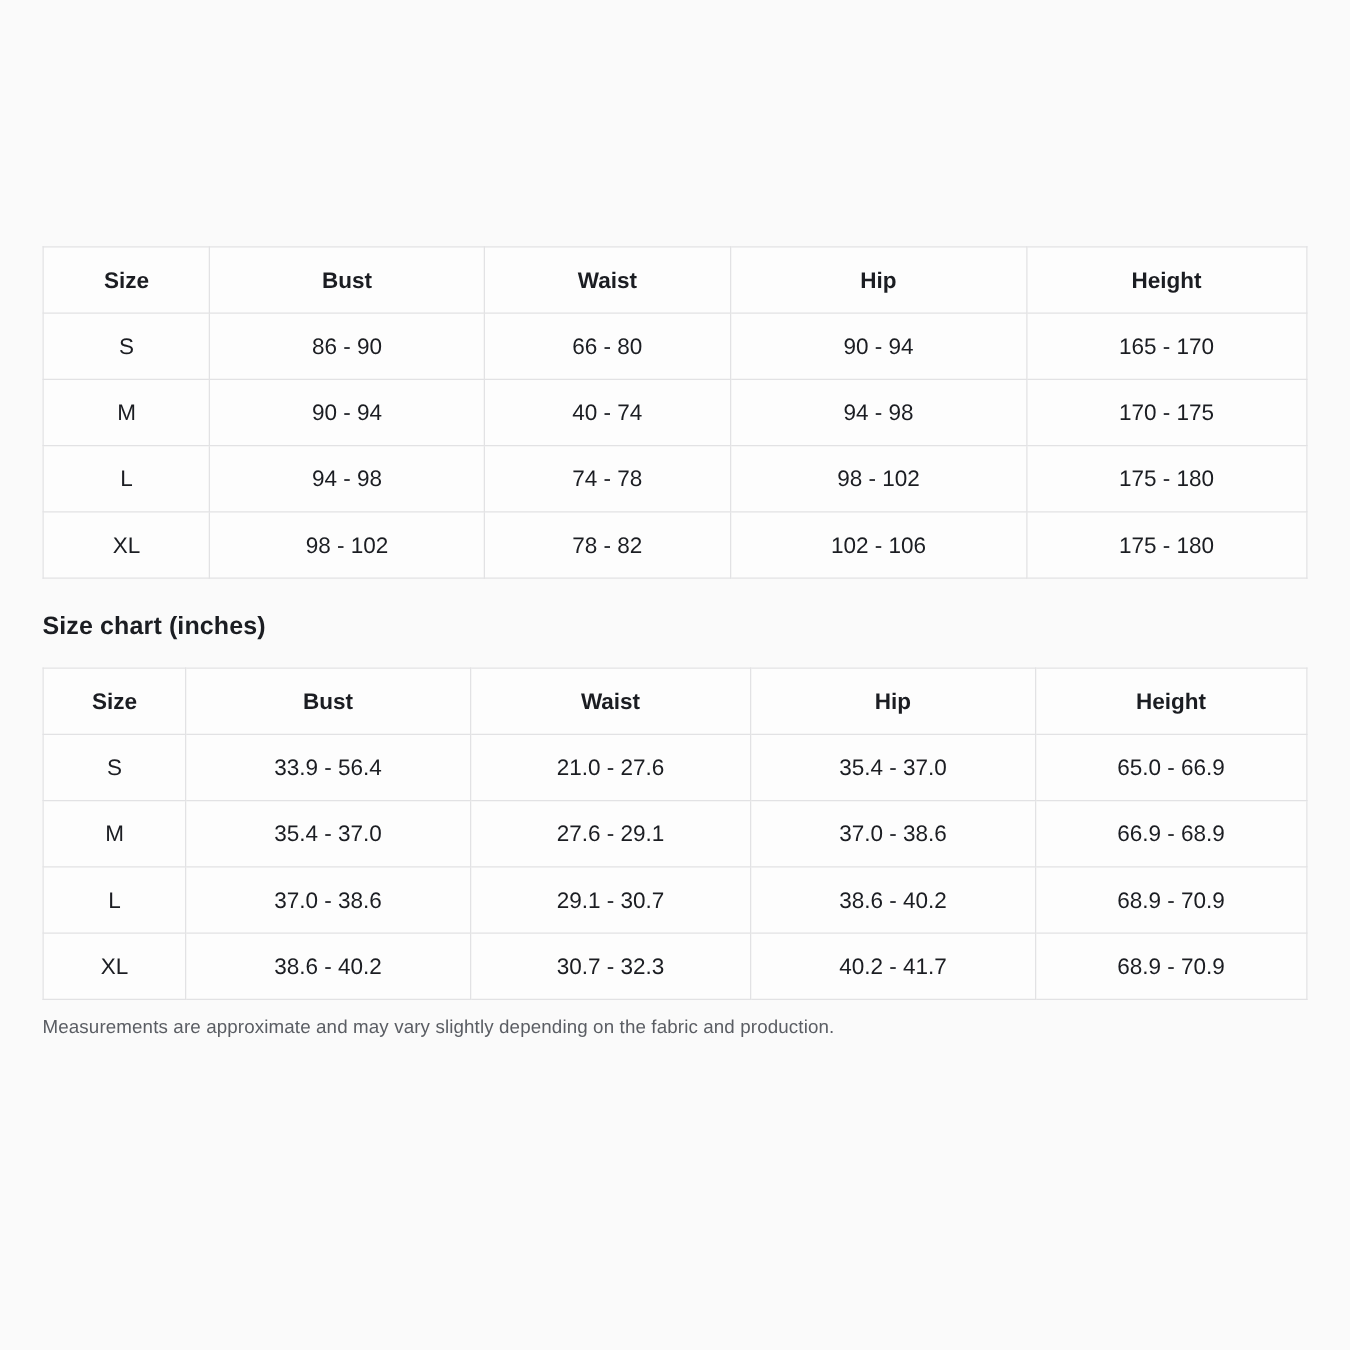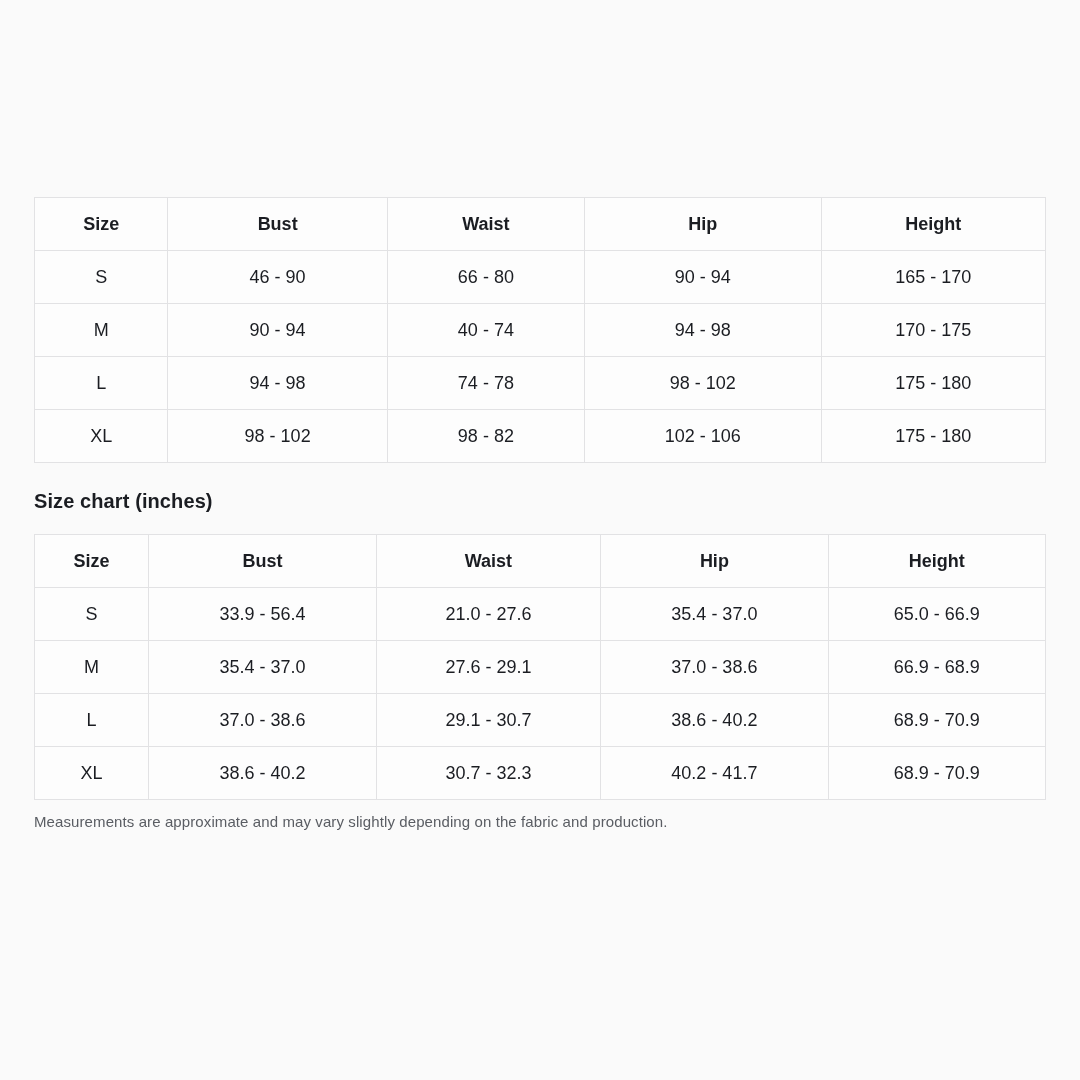--- a/index.html
+++ b/index.html
@@ -81,21 +81,21 @@
           <th>Size</th>
           <th>Bust</th>
           <th>Waist</th>
           <th>Hip</th>
           <th>Height</th>
         </tr>
       </thead>
       <tbody>
         <tr>
           <td>S</td>
-          <td>46 - 90</td>
+          <td>86 - 90</td>
           <td>66 - 80</td>
           <td>90 - 94</td>
           <td>165 - 170</td>
         </tr>
         <tr>
           <td>M</td>
           <td>90 - 94</td>
           <td>40 - 74</td>
           <td>94 - 98</td>
           <td>170 - 175</td>
@@ -103,21 +103,21 @@
         <tr>
           <td>L</td>
           <td>94 - 98</td>
           <td>74 - 78</td>
           <td>98 - 102</td>
           <td>175 - 180</td>
         </tr>
         <tr>
           <td>XL</td>
           <td>98 - 102</td>
-          <td>98 - 82</td>
+          <td>78 - 82</td>
           <td>102 - 106</td>
           <td>175 - 180</td>
         </tr>
       </tbody>
     </table>
 
   <h2 class="section-title second">Size chart (inches)</h2>
 
   <table class="size-table">
       <colgroup>

